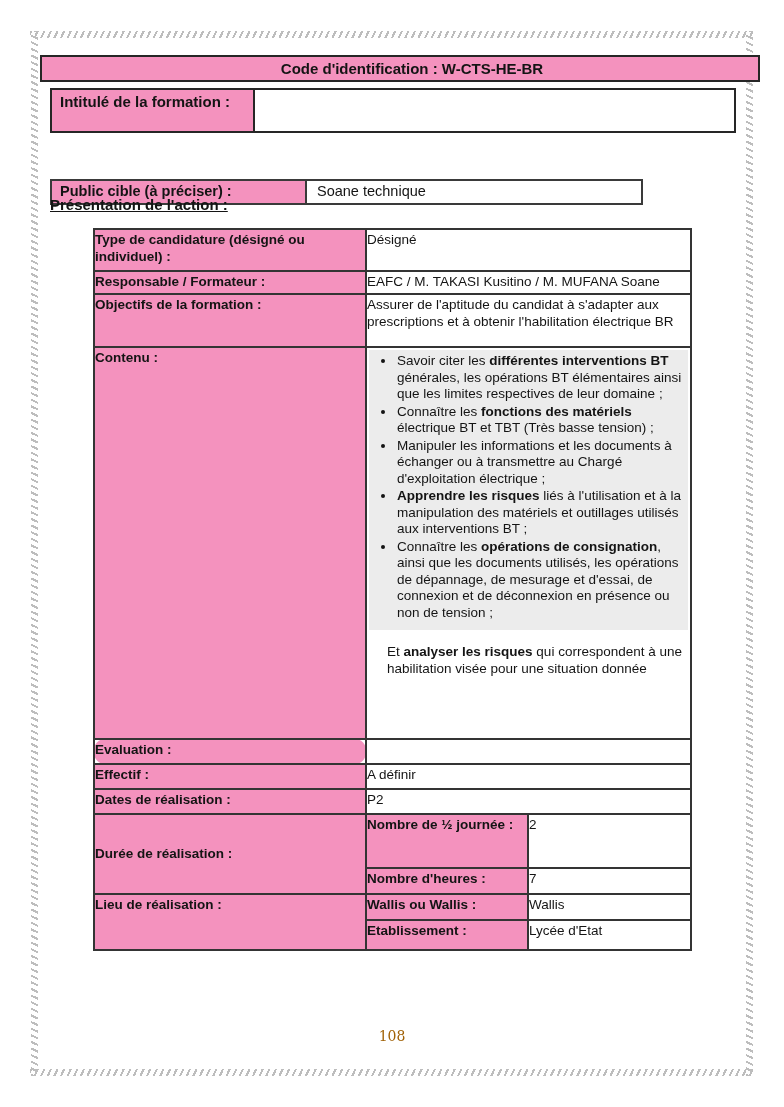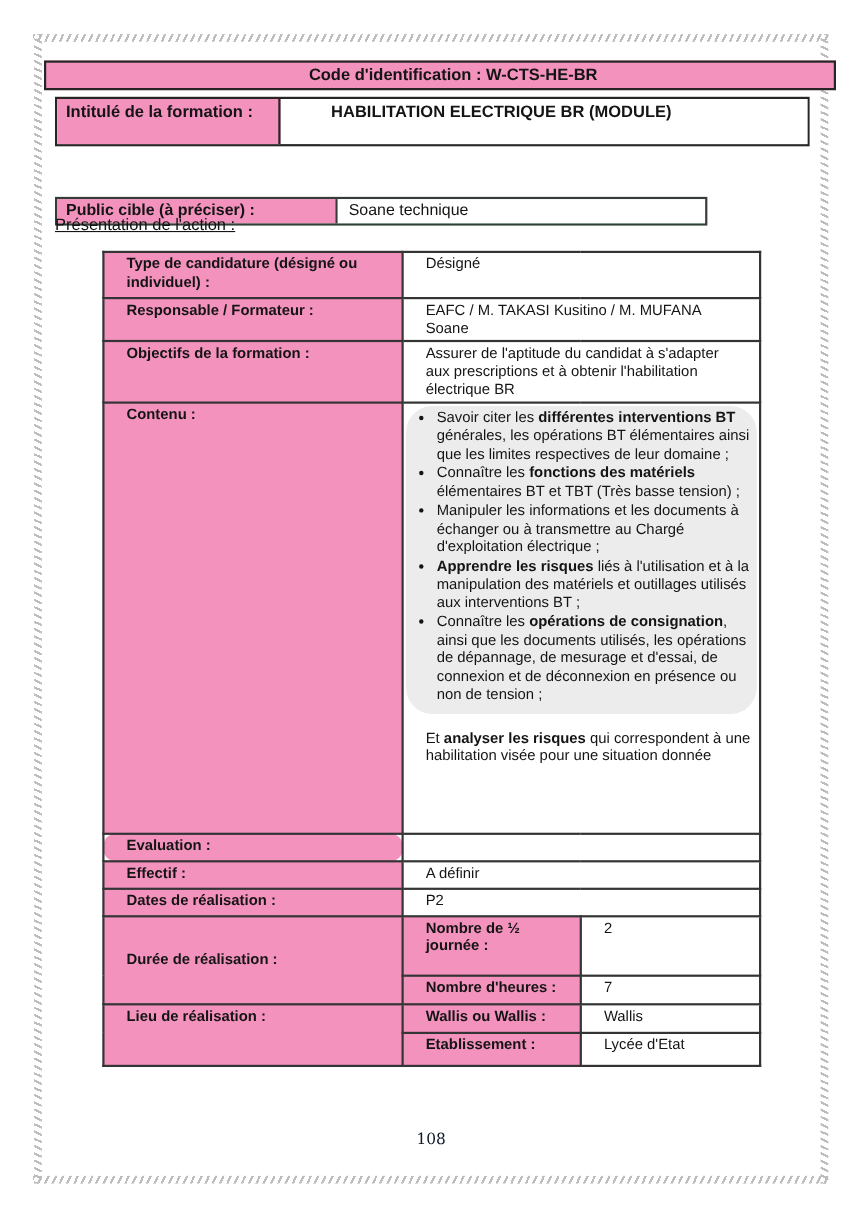--- a/index.html
+++ b/index.html
@@ -40,70 +40,69 @@
     border:2px solid #3a3a3a; display:flex; background:#86efac;margin-top:32px;
   }
   .public-label {
     width:237px; background:#f492be; border-right:2px solid #3a3a3a;
     font-weight:bold; font-size:14.5px; padding:2px 8px 0 8px;
   }
   .public-value { flex:1; font-size:14.5px; padding:2px 10px 0 10px; background:#ffffff; }
 
   .presentation-heading {
     position:absolute; left:50px; top:196px;
-    font-size:15px; font-weight:normal; text-decoration:underline;
+    font-size:15px; font-weight:bold; text-decoration:underline;
   }
 
   
   .table-wrap { position:absolute; left:93px; top:228px; }
   table.formation { border-collapse:collapse; table-layout:fixed; width:597px; font-size:13.5px; line-height:16.5px; }
-  table.formation td { border:2px solid #343434; vertical-align:top; padding:2px 20px; background:#ffffff; }
+  table.formation td { border:2px solid #343434; vertical-align:top; padding:2px 0; background:#ffffff; }
   td.pink { background:#f492be !important; font-weight:bold; }
   td.nopad { padding:0 !important; }
   .b { font-weight:bold; }
 
   tr.r-type td      { height:36px; }
   tr.r-resp td      { height:17px; }
   tr.r-obj td       { height:47px; }
   tr.r-contenu td   { height:386px; }
   tr.r-eval td      { height:19px;border-radius:11px; }
   tr.r-eff td       { height:19px; }
   tr.r-dates td     { height:19px; }
   tr.r-duree1 td    { height:48px; }
   tr.r-duree2 td    { height:20px; }
   tr.r-lieu1 td     { height:20px;margin-top:42px; }
   tr.r-lieu2 td     { height:24px; }
 
   .bullets-bg {
-    margin:2px; background:#ececec; padding:3px 2px 8px 0;border-radius:24px;
+    margin:2px; background:#ececec; padding:3px 2px 8px 0;
   }
   .bullets-bg ul { margin:0; padding-left:27px; }
   .bullets-bg li { padding-left:1px; margin:0 0 1px 0; }
   .closing-par { margin:14px 6px 0 20px; }
 
   .page-number {
     position:absolute; left:0; top:1028px; width:784px; text-align:center;
-    font-family:"DejaVu Serif", serif; font-size:14px; color:#0f172a;
+    font-family:"DejaVu Serif", serif; font-size:14px; color:#a16207;
   }
 </style>
 </head>
 <body>
 
 <div class="page">
 
   <div class="rope rope-h rope-top"></div>
   <div class="rope rope-h rope-bottom"></div>
   <div class="rope rope-v rope-left"></div>
   <div class="rope rope-v rope-right"></div>
 
   <div class="code-bar">Code d'identification : W-CTS-HE-BR</div>
 
   <div class="intitule-row">
     <div class="intitule-label">Intitulé de la formation :</div>
-    <div class="intitule-value">HABILITATION ELECTRIQUE BR (MODULE)</div>
   </div>
 
   <div class="public-row">
     <div class="public-label">Public cible (à préciser) :</div>
     <div class="public-value">Soane technique</div>
   </div>
 
   <div class="presentation-heading">Présentation de l'action :</div>
 
   <div class="table-wrap">
@@ -129,21 +128,21 @@
         <td class="pink">Objectifs de la formation :</td>
         <td colspan="2">Assurer de l'aptitude du candidat à s'adapter aux prescriptions et à obtenir l'habilitation électrique BR</td>
       </tr>
 
       <tr class="r-contenu">
         <td class="pink">Contenu :</td>
         <td colspan="2" class="nopad">
           <div class="bullets-bg">
             <ul>
               <li><span>Savoir citer les </span><span class="b">différentes interventions BT</span><span> générales, les opérations BT élémentaires ainsi que les limites respectives de leur domaine ;</span></li>
-              <li><span>Connaître les </span><span class="b">fonctions des matériels</span><span> élémentaires BT et TBT (Très basse tension) ;</span></li>
+              <li><span>Connaître les </span><span class="b">fonctions des matériels</span><span> électrique BT et TBT (Très basse tension) ;</span></li>
               <li><span>Manipuler les informations et les documents à échanger ou à transmettre au Chargé d'exploitation électrique ;</span><span class="b"></span><span></span></li>
               <li><span></span><span class="b">Apprendre les risques</span><span> liés à l'utilisation et à la manipulation des matériels et outillages utilisés aux interventions BT ;</span></li>
               <li><span>Connaître les </span><span class="b">opérations de consignation</span><span>, ainsi que les documents utilisés, les opérations de dépannage, de mesurage et d'essai, de connexion et de déconnexion en présence ou non de tension ;</span></li>
             </ul>
           </div>
           <p class="closing-par"><span>Et </span><span class="b">analyser les risques</span><span> qui correspondent à une habilitation visée pour une situation donnée</span></p>
         </td>
       </tr>
 
       <tr class="r-eval">

